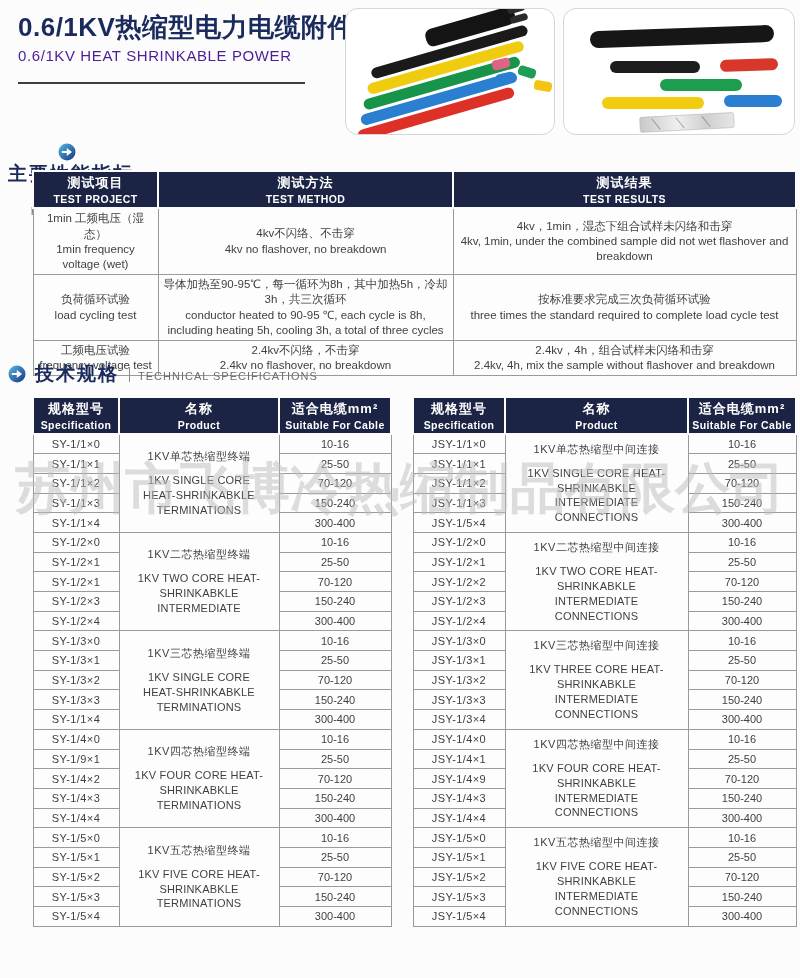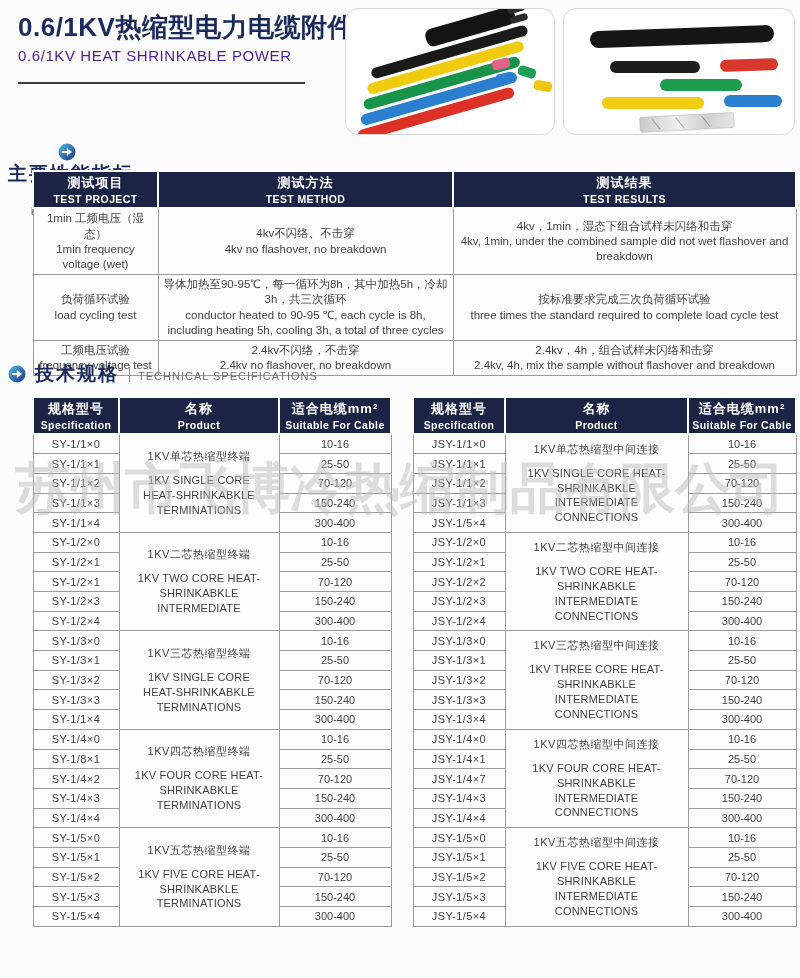--- a/index.html
+++ b/index.html
@@ -303,21 +303,21 @@
       </tr>
       <tr>
         <td class="model">SY-1/4×0</td>
         <td class="product" rowspan="5">
           <div class="p-cn">1KV四芯热缩型终端</div>
           <div class="p-en">1KV FOUR CORE HEAT-SHRINKABKLE TERMINATIONS</div>
         </td>
         <td class="size">10-16</td>
       </tr>
       <tr>
-        <td class="model">SY-1/8×1</td>
+        <td class="model">SY-1/9×1</td>
         <td class="size">25-50</td>
       </tr>
       <tr>
         <td class="model">SY-1/4×2</td>
         <td class="size">70-120</td>
       </tr>
       <tr>
         <td class="model">SY-1/4×3</td>
         <td class="size">150-240</td>
       </tr>
@@ -453,21 +453,21 @@
           <div class="p-cn">1KV四芯热缩型中间连接</div>
           <div class="p-en">1KV FOUR CORE HEAT-SHRINKABKLE INTERMEDIATE CONNECTIONS</div>
         </td>
         <td class="size">10-16</td>
       </tr>
       <tr>
         <td class="model">JSY-1/4×1</td>
         <td class="size">25-50</td>
       </tr>
       <tr>
-        <td class="model">JSY-1/4×7</td>
+        <td class="model">JSY-1/4×9</td>
         <td class="size">70-120</td>
       </tr>
       <tr>
         <td class="model">JSY-1/4×3</td>
         <td class="size">150-240</td>
       </tr>
       <tr>
         <td class="model">JSY-1/4×4</td>
         <td class="size">300-400</td>
       </tr>

